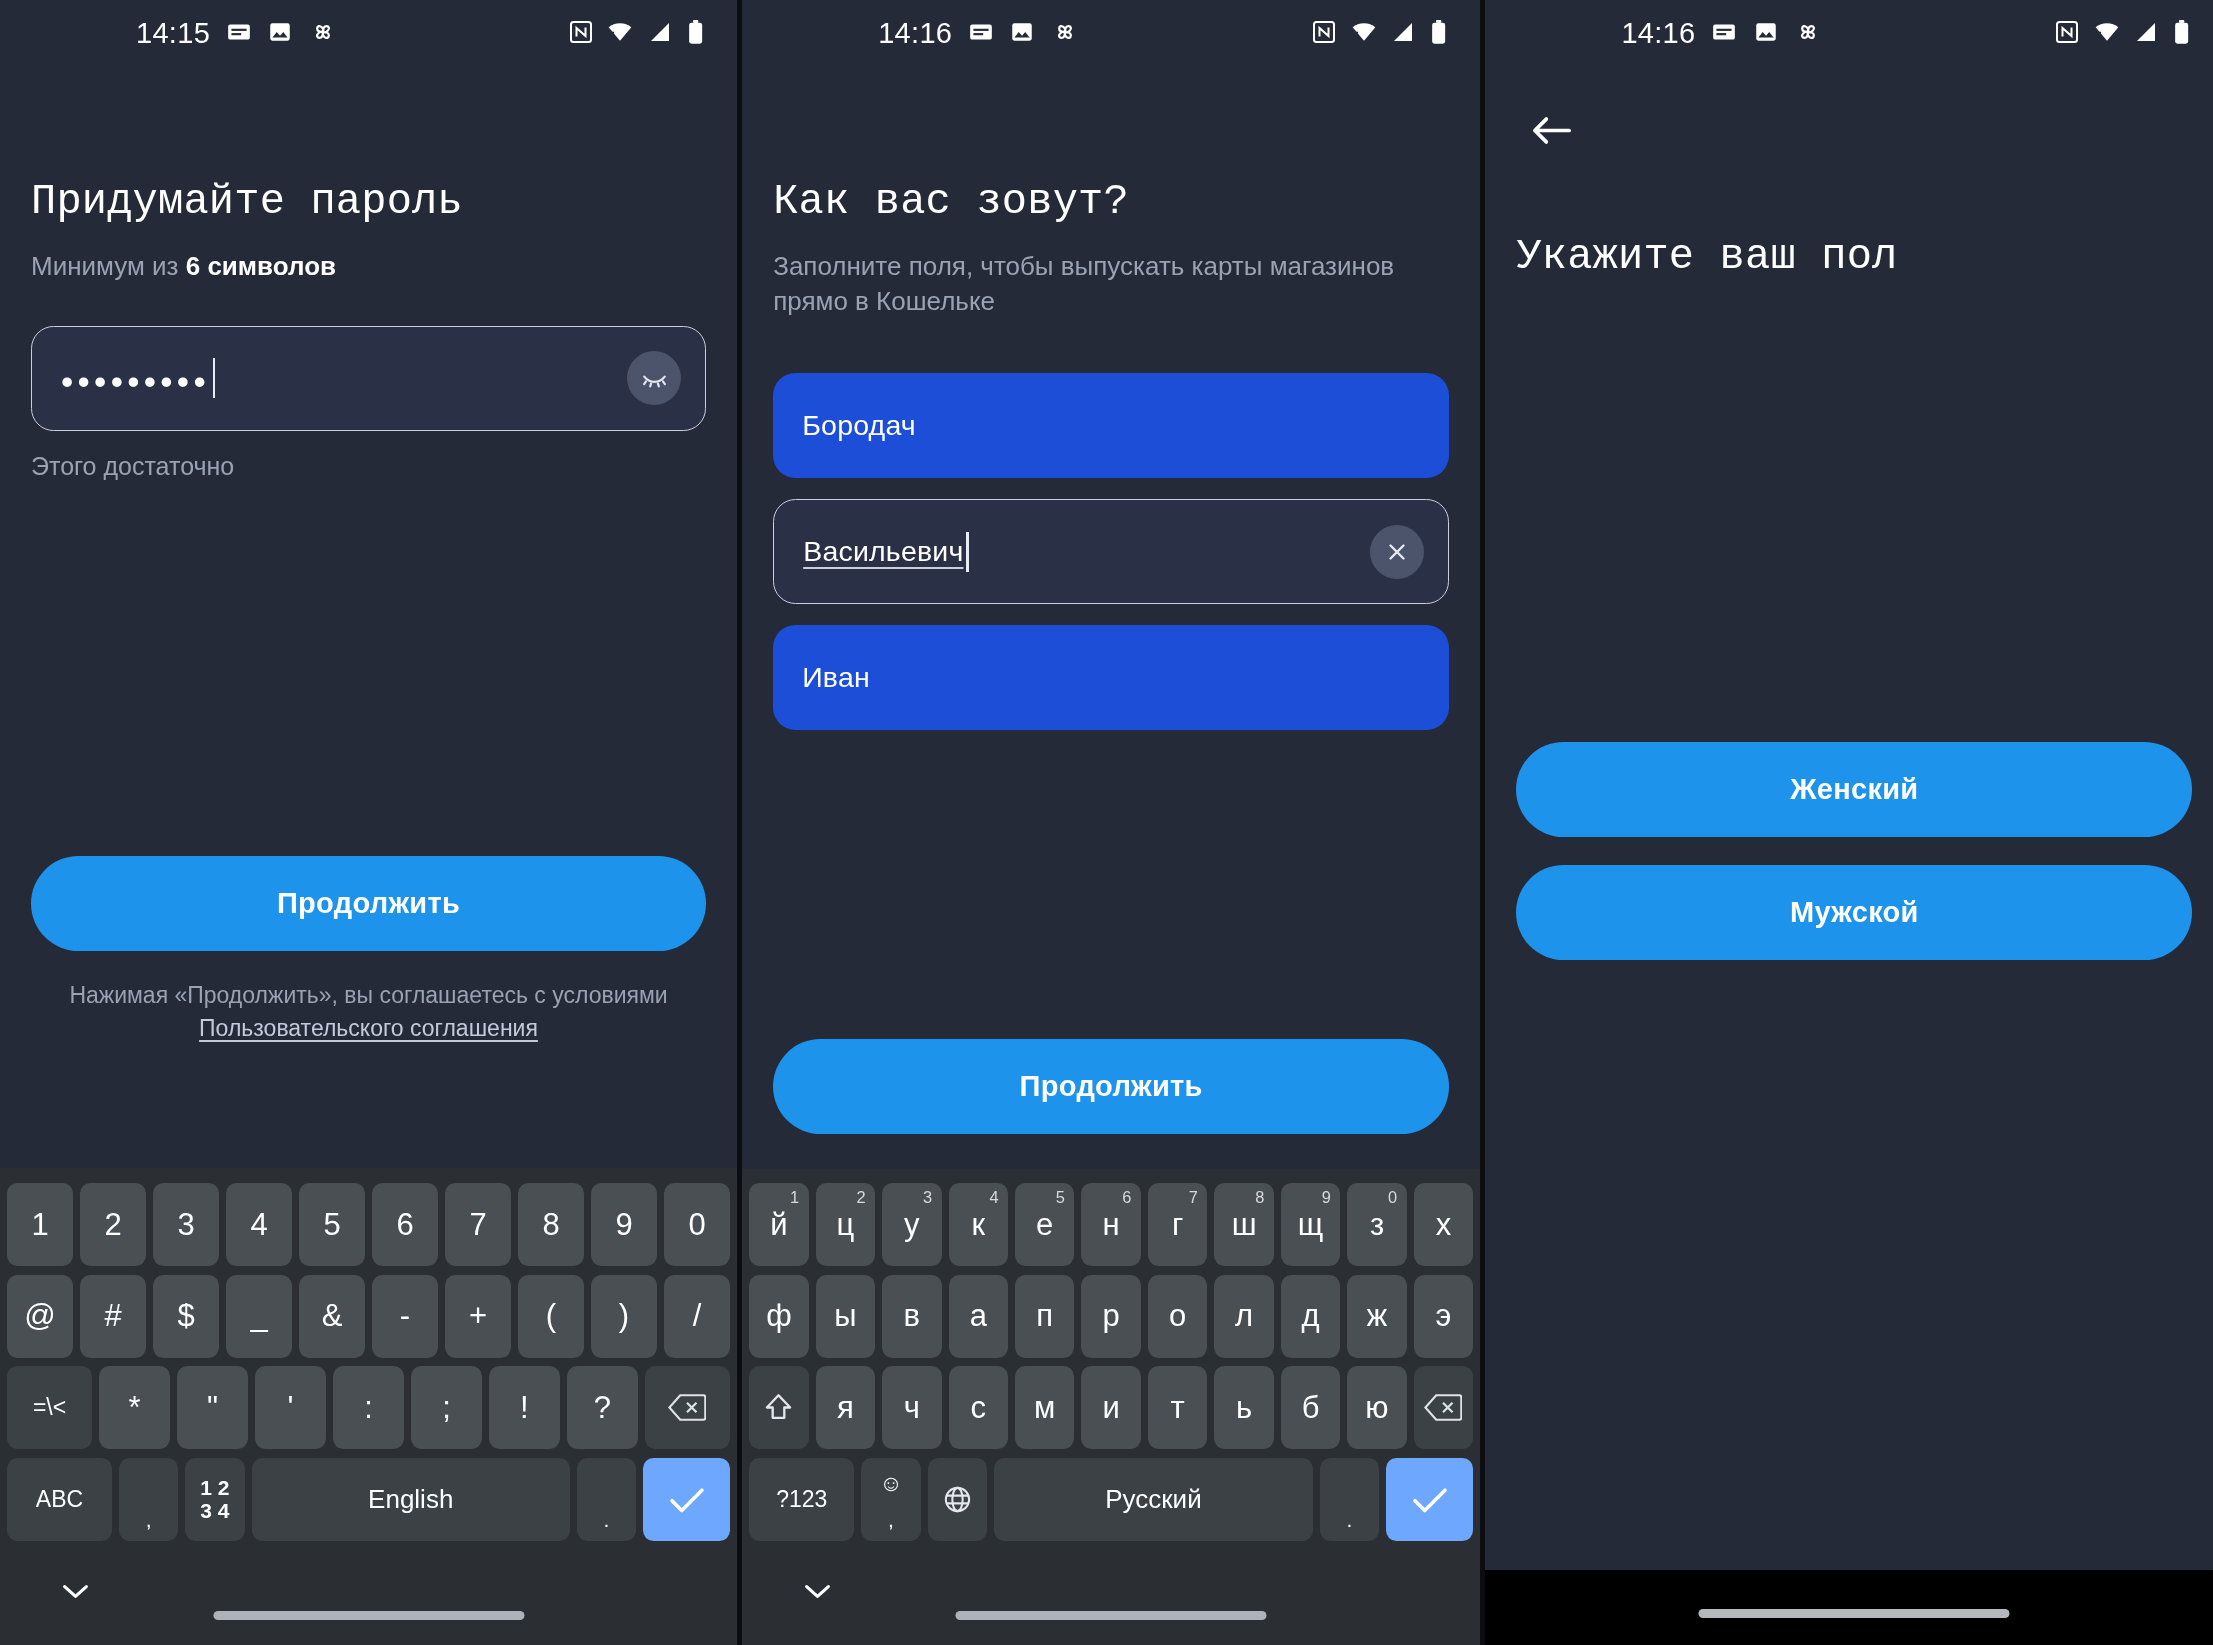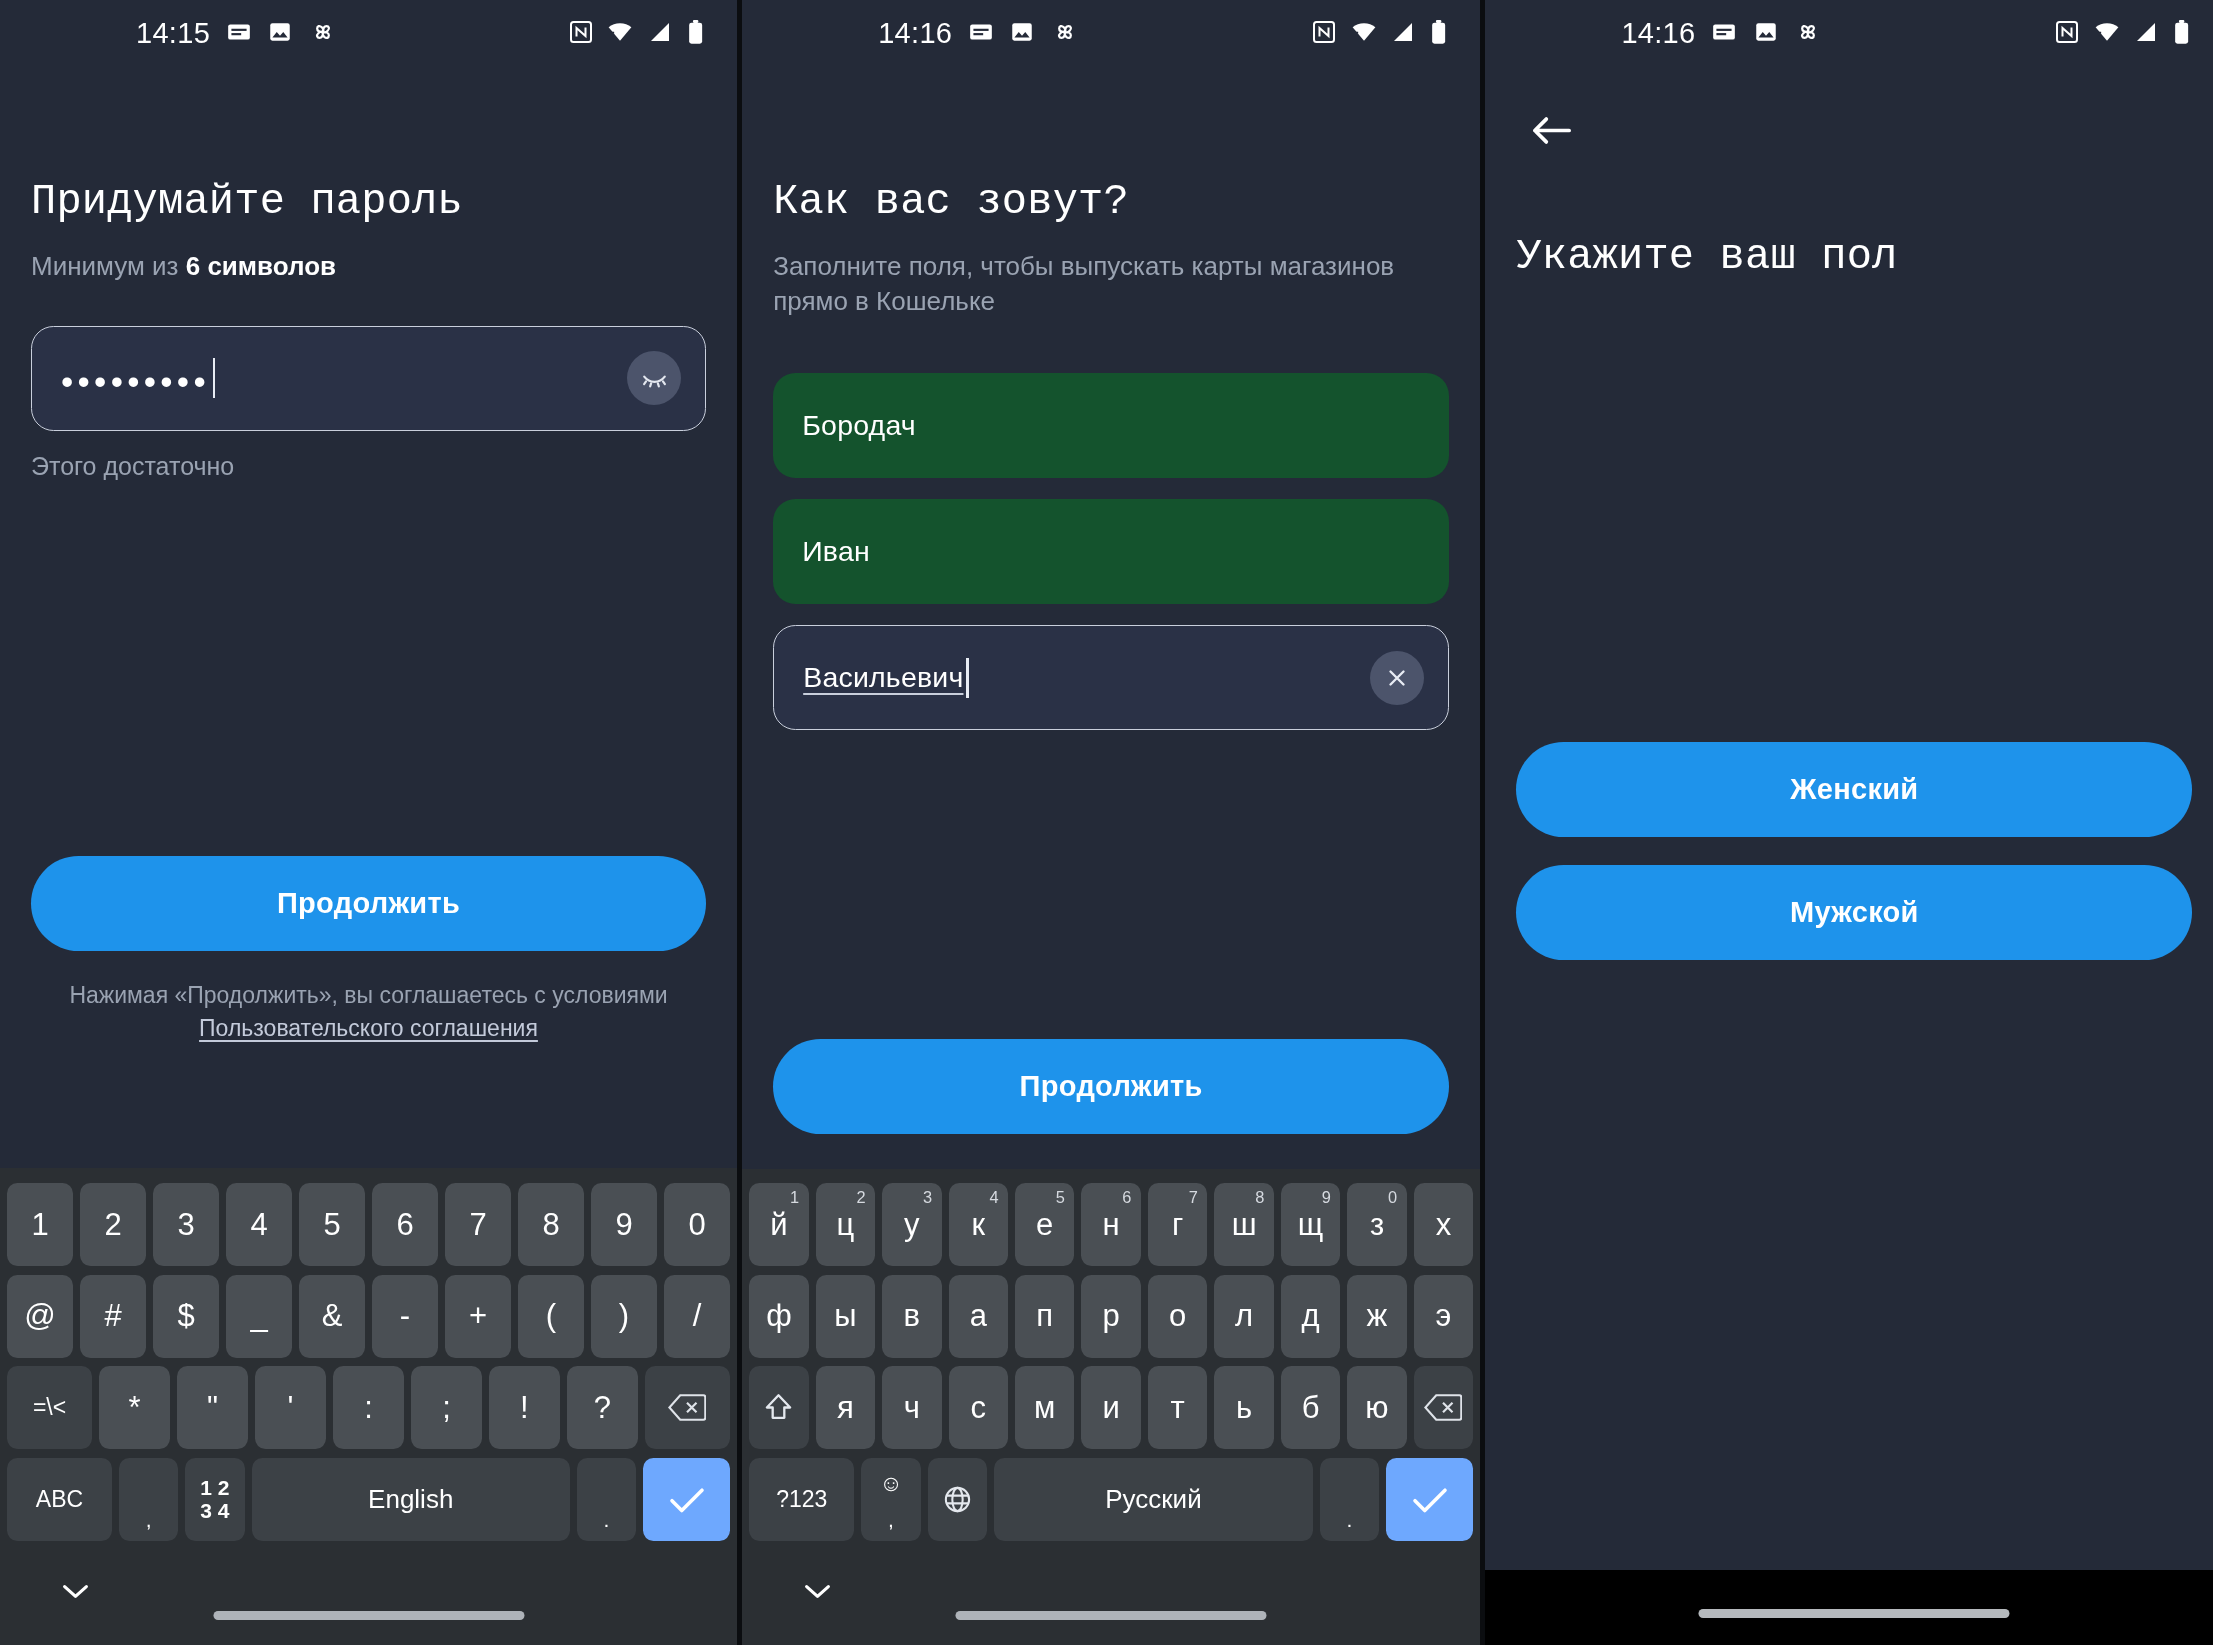--- a/index.html
+++ b/index.html
@@ -29,21 +29,21 @@
   
   .content { padding:0 31px; position:relative; }
   .h1 { color:#fff; font-size:42px; font-weight:400; letter-spacing:0.2px;font-family:Liberation Mono, monospace; }
   .p1 .h1 { margin-top:111px; }
   .sub { color:#9aa3b2; font-size:26px; font-weight:400; margin-top:22.5px; line-height:1.36; }
   .sub b { color:#ffffff; font-weight:700; }
 
   
   .field {
     margin-top:42px; height:105px; border-radius:22.5px;
-    background:#14532d; display:flex; align-items:center;
+    background:#1d4ed8; display:flex; align-items:center;
     padding:0 29px; position:relative;
   }
   .field.focused { background:#2a3146; border:1.7px solid #c9cfdc; }
   .field-val { color:#ffffff; font-size:28.5px; letter-spacing:0.2px; display:flex; align-items:center; }
   .field-val.spell { text-decoration:underline; text-decoration-color:#c9cfdc; text-underline-offset:6px; }
   .dots { letter-spacing:4.3px; font-size:35px; line-height:1; position:relative; top:3.5px; }
   .caret { display:inline-block; width:2.6px; height:40px; background:#e8ecf4; margin-left:2.6px; }
   .trail-btn {
     position:absolute; right:24px; top:50%; transform:translateY(-50%);
     width:54px; height:54px; border-radius:50%;
@@ -292,31 +292,31 @@
       </div>
     </div>
 
     <div class="content">
       <div class="h1" style="margin-top:111px;">Как вас зовут?</div>
       <div class="sub" style="max-width:683px;">Заполните поля, чтобы выпускать карты магазинов прямо в Кошельке</div>
 
       <div class="field" style="margin-top:54px;">
         <span class="field-val">Бородач</span>
       </div>
-      <div class="field" style="margin-top:21px;">
-        <span class="field-val">Иван</span>
-      </div>
       <div class="field focused" style="margin-top:21px;">
         <span class="field-val spell">Васильевич</span>
           <i class="caret"></i>
         <span class="trail-btn">
           <svg width="26" height="26" viewBox="0 0 24 24" fill="none" stroke="#e8ecf4" stroke-width="2.2" stroke-linecap="round">
               <path d="M6 6l12 12M18 6L6 18"></path>
             </svg>
         </span>
+      </div>
+      <div class="field" style="margin-top:21px;">
+        <span class="field-val">Иван</span>
       </div>
     </div>
 
     <div class="content" style="position:absolute; top:1039px; left:0; width:100%;">
       <div class="cta">Продолжить</div>
     </div>
 
     <div class="kb">
       <div class="kbrow" style="margin-top:14px;">
         <div class="key">

